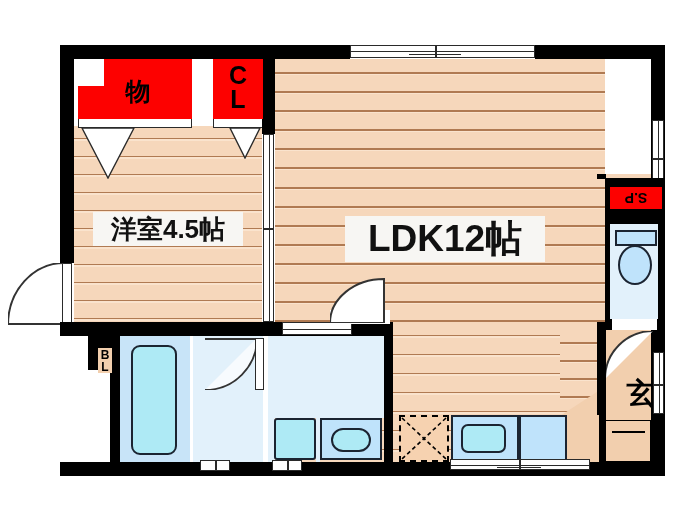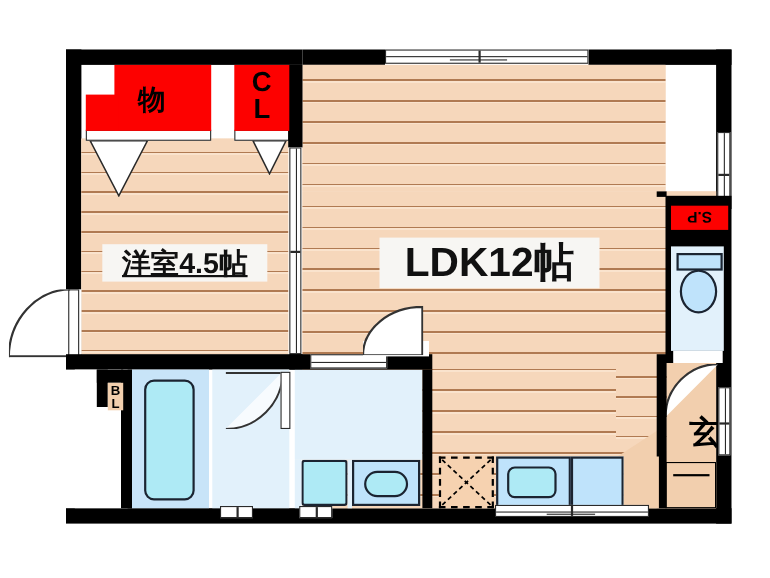--- a/index.html
+++ b/index.html
@@ -141,21 +141,21 @@
       <line x1="0" y1="61" x2="56" y2="61" stroke="#333" stroke-width="2"></line>
     </svg>
   </div>
 
   <div class="ab wall" style="left:262px;top:59px;width:13px;height:75px;"></div>
   <div class="ab win" style="left:263px;top:134px;width:11px;height:188px;">
     <div class="mull" style="left:4.5px;top:0;width:1.3px;height:100%;"></div>
     <div class="mull" style="left:0;top:93px;width:100%;height:1.6px;"></div>
   </div>
 
-  <div class="ab plate plate-yo" style="left:93px;top:222px;width:150px;height:34px;text-decoration:underline;">洋室4.5帖</div>
+  <div class="ab plate plate-yo" style="left:93px;top:212px;width:150px;height:34px;">洋室4.5帖</div>
 
   <div class="ab red" style="left:104px;top:59px;width:88px;height:60px;"></div>
   <div class="ab red" style="left:78px;top:86px;width:30px;height:33px;"></div>
   <div class="ab redlabel" style="left:112px;top:74px;width:52px;height:34px;font-size:25px;">物</div>
 
   <div class="ab red" style="left:213px;top:59px;width:50px;height:60px;"></div>
   <div class="ab redlabel" style="left:218px;top:60px;width:40px;height:56px;font-size:25px;flex-direction:column;gap:-2px;">
     <span style="line-height:0.95;">C</span>
     <span style="line-height:0.95;">L</span>
   </div>

